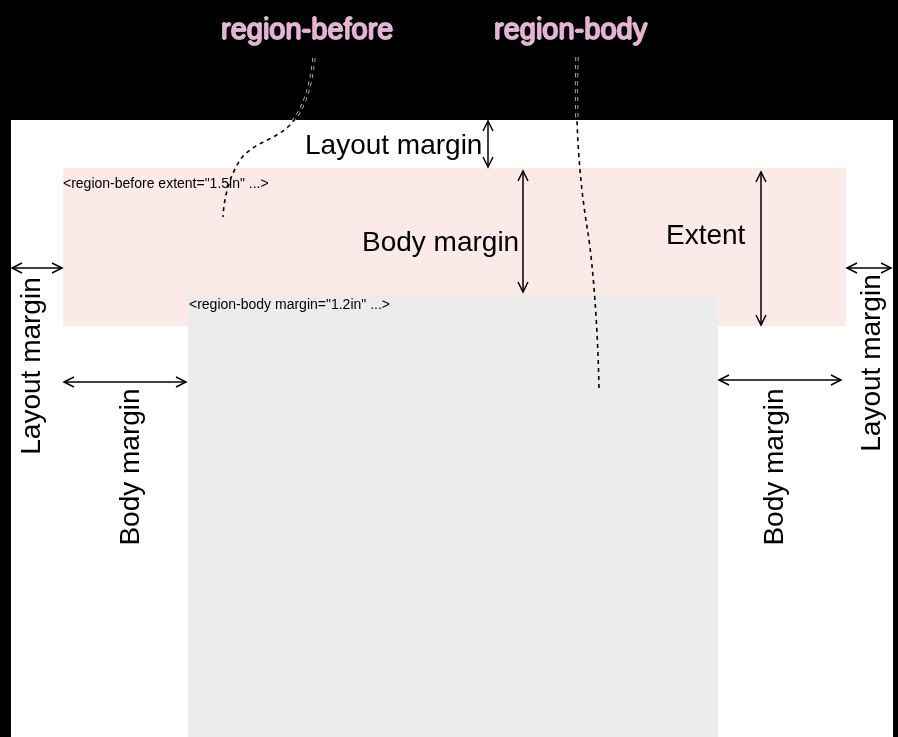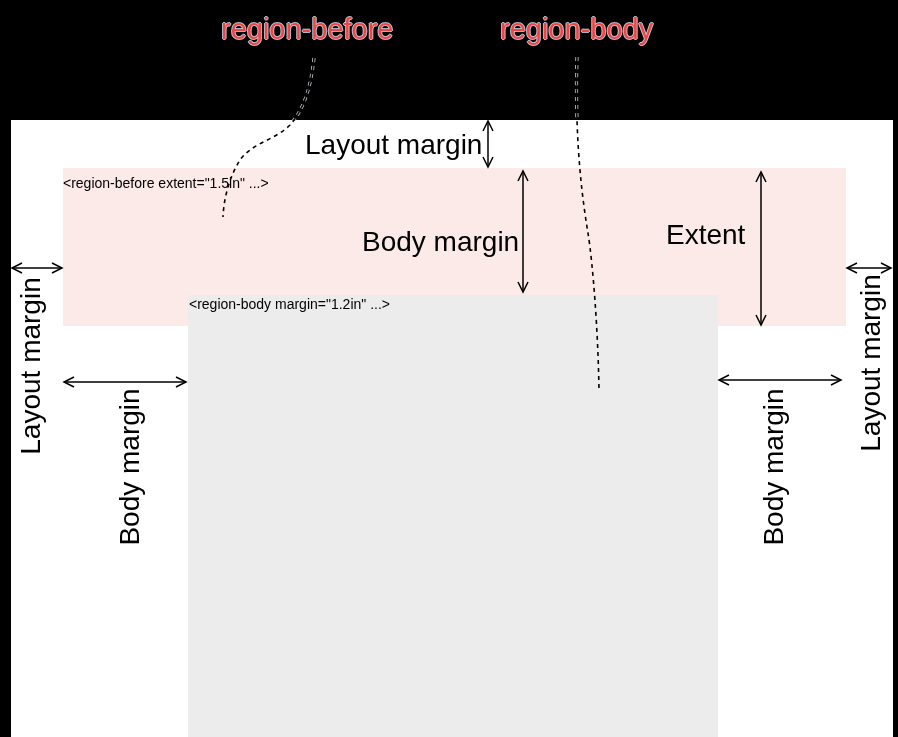--- a/index.html
+++ b/index.html
@@ -19,21 +19,21 @@
   #region-before-rect{
     left:63px;top:168px;width:783px;height:158px;
     background:#FBEAE8;
   }
   #region-body-rect{
     left:188px;top:295px;width:530px;height:442px;
     background:#ECECEC;
   }
   .callout-label{
     font-size:29px;
-    color:#ef4444;
+    color:#f9a8d4;
     white-space:nowrap;
     text-shadow:
       0 1px 0 rgba(210,214,228,.85),
       0 -1px 0 rgba(210,214,228,.85),
       1px 0 0 rgba(210,214,228,.85),
       -1px 0 0 rgba(210,214,228,.85);
   }
   .big-label{font-size:28px;white-space:nowrap;}
   .code-label{font-size:14px;white-space:nowrap;letter-spacing:0;}
   .vtext{
@@ -109,21 +109,21 @@
 
     <g>
       <line x1="719" y1="380" x2="841" y2="380"></line>
       <polyline points="729,375 719,380 729,385"></polyline>
       <polyline points="831,375 841,380 831,385"></polyline>
     </g>
   </g>
 </svg>
 
 <div class="abs callout-label" style="left:221px;top:13px;">region-before</div>
-<div class="abs callout-label" style="left:494px;top:13px;margin-left:6px;">region-body</div>
+<div class="abs callout-label" style="left:494px;top:13px;">region-body</div>
 
 <div class="abs big-label" style="left:305px;top:129px;">Layout margin</div>
 <div class="abs big-label" style="left:362px;top:226px;">Body margin</div>
 <div class="abs big-label" style="left:666px;top:219px;">Extent</div>
 
 <div class="abs code-label" style="left:63px;top:175px;">&lt;region-before extent="1.5in" ...&gt;</div>
 <div class="abs code-label" style="left:189px;top:296px;">&lt;region-body margin="1.2in" ...&gt;</div>
 
 <div class="abs vtext" style="left:31px;top:366px;">Layout margin</div>
 <div class="abs vtext" style="left:130px;top:467px;">Body margin</div>

